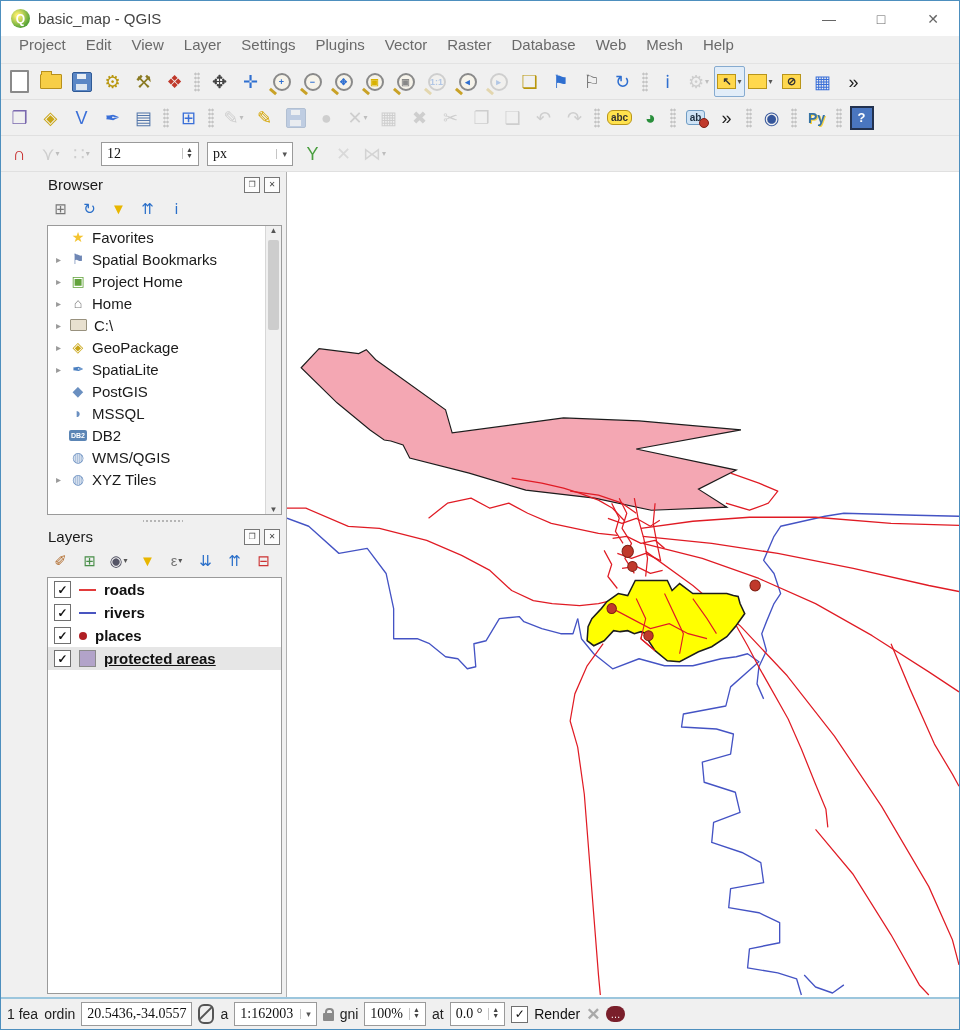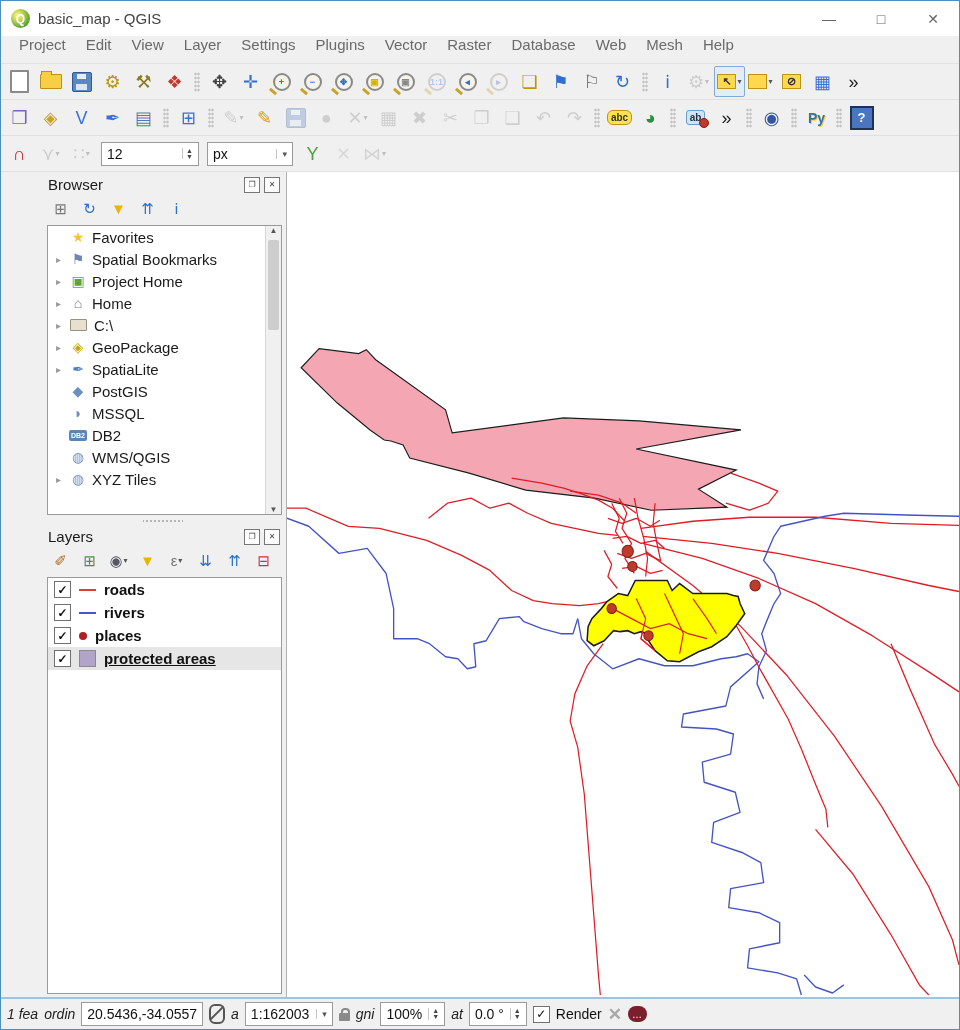--- a/index.html
+++ b/index.html
@@ -27,21 +27,21 @@
   .icon-floppy::before{content:"";position:absolute;top:1px;left:4px;width:9px;height:5px;background:#e8eef5;}
   .icon-floppy::after{content:"";position:absolute;bottom:1px;left:3px;width:11px;height:6px;background:#dde6f0;}
   .icon-mag{width:14px;height:14px;border:2px solid #8a8a8a;border-radius:50%;display:flex;align-items:center;justify-content:center;font-size:9px;font-weight:bold;color:#2f6fd0;position:relative;background:#f6f3ea;}
   .icon-mag::after{content:"";position:absolute;width:8px;height:3px;background:#c9a227;bottom:-4px;left:-6px;transform:rotate(40deg);}
   .chip{width:17px;height:13px;background:#ffd84d;border:1px solid #b9951a;display:flex;align-items:center;justify-content:center;font-size:11px;font-weight:bold;color:#333;}
   .tag{background:#ffe24d;border:1px solid #b9951a;border-radius:6px;font-size:10px;font-weight:bold;color:#333;padding:1px 3px;}
   .tag2{background:#cfe3f5;border:1px solid #6f9cc4;border-radius:3px;font-size:10px;font-weight:bold;color:#234;padding:1px 3px;position:relative;}
   .tag2::after{content:"";position:absolute;right:-5px;bottom:-4px;width:8px;height:8px;border-radius:50%;background:#c0392b;border:1px solid #7d1f14;}
   .py{color:#3673a5;font-weight:bold;font-size:14px;text-shadow:1px 1px 0 #f4d03f;}
   .helpi{width:20px;height:20px;background:#4a76c0;border:2px solid #23324f;color:#fff;font-weight:bold;font-size:13px;display:flex;align-items:center;justify-content:center;}
-  .sbox{border:1px solid #9a9a9a;background:#fff;height:22px;display:flex;align-items:center;padding:0 5px;font-size:14px;color:#111;gap:4px;}
+  .sbox{border:1px solid #9a9a9a;background:#fff;height:22px;display:flex;align-items:center;padding:0 5px;font-size:14px;color:#111;gap:4px;font-family:Liberation Serif, serif;}
   .spinbtns{display:flex;flex-direction:column;line-height:.8;font-size:7px;color:#444;border-left:1px solid #c5c5c5;padding-left:3px;margin-left:2px;}
   .ddv{font-size:9px;color:#555;border-left:1px solid #c5c5c5;padding-left:5px;margin-left:3px;}
   
   .main{flex:1;display:flex;min-height:0;margin-left:39px;}
   .left{width:246px;flex:none;border-right:1px solid #b0b0b0;display:flex;flex-direction:column;background:#f0f0f0;}
   .panel-h{display:flex;align-items:center;padding:4px 6px 2px 8px;font-size:15px;color:#1a1a1a;}
   .panel-h .sp{flex:1;}
   .panel-btn{width:14px;height:14px;border:1px solid #777;font-size:8px;display:flex;align-items:center;justify-content:center;color:#444;margin-left:4px;background:#fdfdfd;}
   .ptool{display:flex;align-items:center;gap:4px;padding:1px 6px 3px 8px;}
   .ptool .tbtn{min-width:23px;height:23px;}
@@ -62,21 +62,21 @@
   .sym-line{width:17px;height:0;border-top:2px solid;flex:none;}
   .sym-dot{width:8px;height:8px;border-radius:50%;flex:none;}
   .sym-sq{width:15px;height:15px;border:1px solid #8a8a8a;flex:none;}
   .map{flex:1;position:relative;background:#fff;min-width:0;}
   .map svg{position:absolute;inset:0;}
   
   .status{height:30px;flex:none;border-top:2px solid #9cc6dd;background:#f0f0f0;display:flex;align-items:center;padding:0 6px;gap:6px;font-size:14px;color:#111;}
   .locator{border:1px solid #adadad;border-radius:3px;background:#fff;width:208px;height:21px;display:flex;align-items:center;gap:7px;padding:0 7px;color:#9a9a9a;font-size:14px;flex:none;}
   .loc-mag{width:9px;height:9px;border:2px solid #9a9a9a;border-radius:50%;position:relative;flex:none;}
   .loc-mag::after{content:"";position:absolute;width:5px;height:2px;background:#9a9a9a;bottom:-2px;right:-4px;transform:rotate(40deg);}
-  .sfrag{font-size:14px;color:#222;white-space:nowrap;font-style:italic;}
+  .sfrag{font-size:14px;color:#222;white-space:nowrap;}
   .lockico{width:11px;height:8px;background:#8a8a8a;border-radius:1px;position:relative;margin-top:5px;flex:none;}
   .lockico::before{content:"";position:absolute;top:-5px;left:2px;width:5px;height:5px;border:2px solid #8a8a8a;border-bottom:none;border-radius:4px 4px 0 0;}
   .mouseico{width:12px;height:16px;border:2px solid #555;border-radius:6px;position:relative;flex:none;}
   .mouseico::after{content:"";position:absolute;left:-3px;top:6px;width:18px;height:2px;background:#555;transform:rotate(-45deg);}
   .stopx{color:#a9a9a9;font-size:17px;font-weight:bold;}
   .bubble{width:19px;height:16px;background:#7a1f2b;border-radius:8px;color:#fff;font-size:10px;display:flex;align-items:center;justify-content:center;letter-spacing:1px;}
   .rcb{display:flex;align-items:center;gap:6px;}
 </style>
 </head>
 <body>

